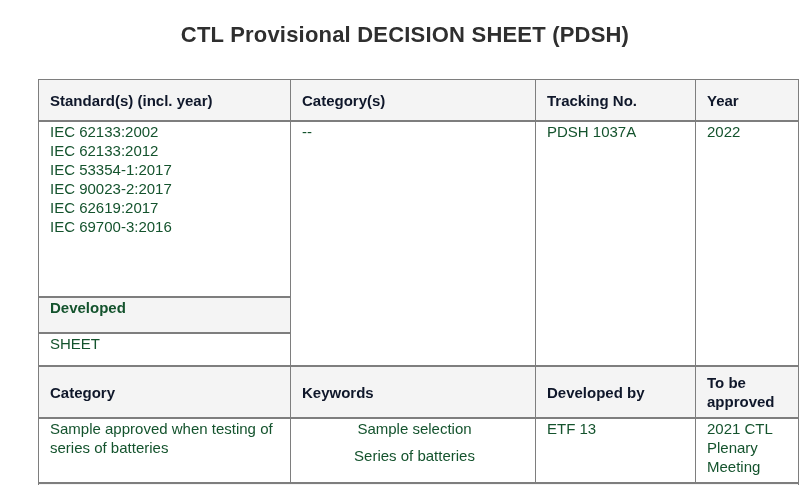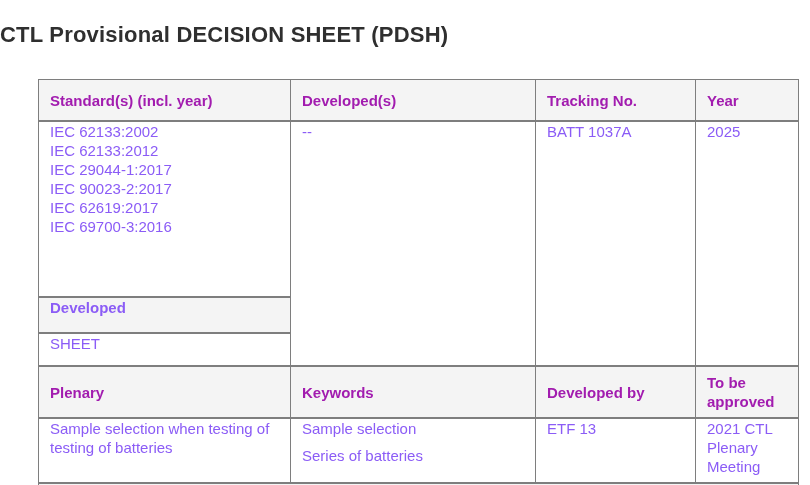--- a/index.html
+++ b/index.html
@@ -13,20 +13,21 @@
     color: #3a3a3a;
   }
   .page {
     width: 810px;
     height: 485px;
     position: relative;
   }
   h1.doc-title {
     margin: 0;
     padding-top: 22px;
+    text-align: center;
     font-size: 22px;
     font-weight: 700;
     color: #2f2f2f;
     letter-spacing: 0.2px;
   }
   table.sheet {
     border-collapse: collapse;
     table-layout: fixed;
     margin: 31px 0 0 38px;
     width: 760px;
@@ -34,29 +35,29 @@
   }
   table.sheet th,
   table.sheet td {
     border: 1px solid #7e7e7e;
     border-top-width: 1px;
     border-bottom-width: 2px;
     padding: 0 8px 0 11px;
     vertical-align: top;
     text-align: left;
     font-size: 15px;
-    color: #8b5cf6;
+    color: #14532d;
     line-height: 19px;
     overflow: hidden;
   }
   tr.hdr th {
     background: #f4f4f4;
     font-weight: 700;
     vertical-align: middle;
-    color: #a21caf;
+    color: #0f172a;
   }
   .row-header1 th { height: 40px; }
   .row-header2 th { height: 50px; }
   td.standards-cell {
     height: 174px;
     padding-top: 0;
     line-height: 29px;
   }
   td.span-cell {
     padding-top: 5px;
@@ -71,20 +72,21 @@
   td.category-value-cell {
     vertical-align: middle;
     height: 31px;
   }
   .row-detail td {
     height: 63px;
     padding-top: 7px;
   }
   td .kw {
     margin: 0 0 8px 0;
+    text-align: center;
   }
   td.sliver-cell {
     background: #f4f4f4;
     height: 10px;
     padding: 0;
   }
   .std-line { white-space: nowrap; }
 </style>
 </head>
 <body>
@@ -97,56 +99,56 @@
     <colgroup>
       <col style="width:252px">
       <col style="width:245px">
       <col style="width:160px">
       <col style="width:103px">
     </colgroup>
 
     <tbody>
         <tr class="hdr row-header1">
       <th>Standard(s) (incl. year)</th>
-      <th>Developed(s)</th>
+      <th>Category(s)</th>
       <th>Tracking No.</th>
       <th>Year</th>
     </tr>
 
     <tr>
       <td class="standards-cell">
         <div class="std-line">IEC 62133:2002</div>
         <div class="std-line">IEC 62133:2012</div>
-        <div class="std-line">IEC 29044-1:2017</div>
+        <div class="std-line">IEC 53354-1:2017</div>
         <div class="std-line">IEC 90023-2:2017</div>
         <div class="std-line">IEC 62619:2017</div>
         <div class="std-line">IEC 69700-3:2016</div>
       </td>
       <td class="span-cell" rowspan="3">--</td>
-      <td class="span-cell" rowspan="3">BATT 1037A</td>
-      <td class="span-cell" rowspan="3">2025</td>
+      <td class="span-cell" rowspan="3">PDSH 1037A</td>
+      <td class="span-cell" rowspan="3">2022</td>
     </tr>
 
     <tr>
       <td class="category-label-cell">Developed</td>
     </tr>
 
     <tr>
       <td class="category-value-cell">SHEET</td>
     </tr>
 
     <tr class="hdr row-header2">
-      <th>Plenary</th>
+      <th>Category</th>
       <th>Keywords</th>
       <th>Developed by</th>
       <th>To be approved</th>
     </tr>
 
     <tr class="row-detail">
-      <td>Sample selection when testing of testing of batteries</td>
+      <td>Sample approved when testing of series of batteries</td>
       <td>
         <div class="kw">Sample selection</div>
         <div class="kw">Series of batteries</div>
       </td>
       <td>ETF 13</td>
       <td>2021 CTL Plenary Meeting</td>
     </tr>
 
     <tr>
       <td class="sliver-cell" colspan="4"></td>

